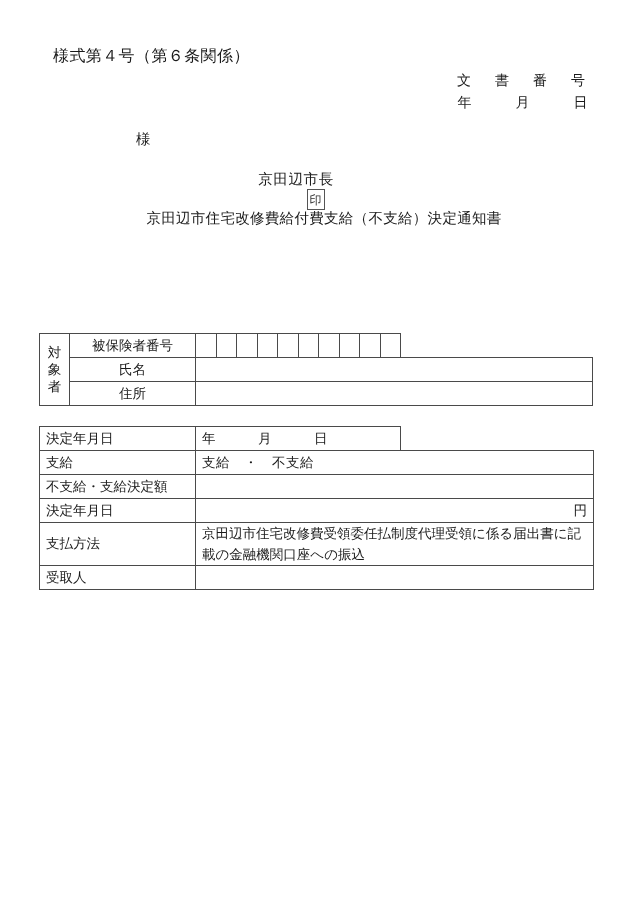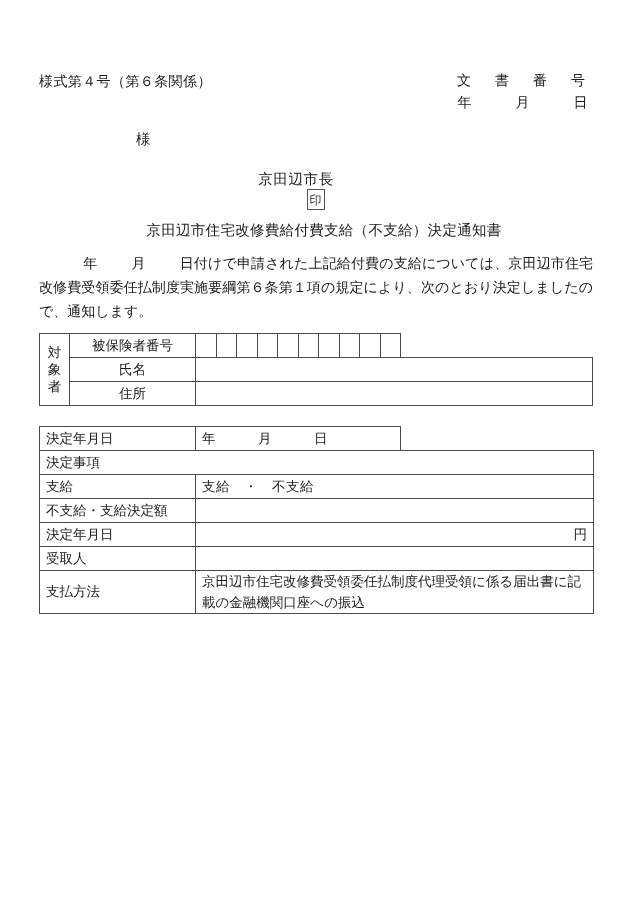--- a/index.html
+++ b/index.html
@@ -20,26 +20,25 @@
     position: absolute;
     left: 0;
     top: 0;
     width: 630px;
     height: 915px;
   }
 
   
   .form-no {
     position: absolute;
-    left: 39px;
+    left: 53px;
     top: 46px;
-    font-size: 14px;
+    font-size: 16px;
     letter-spacing: 0.4px;
     white-space: nowrap;
-    margin-top: 27px;
   }
   .doc-meta {
     position: absolute;
     right: 38px;
     top: 70px;
     text-align: right;
     font-size: 14px;
     line-height: 22px;
   }
   .doc-meta div {
@@ -94,21 +93,20 @@
   .doc-title {
     position: absolute;
     left: 0;
     top: 209px;
     width: 630px;
     text-align: center;
     font-size: 14.5px;
     letter-spacing: 0.3px;
     padding-left: 18px;
     box-sizing: border-box;
-    margin-top: 12px;
   }
 
   .body-text {
     position: absolute;
     left: 39px;
     top: 252px;
     width: 554px;
     font-size: 14px;
     line-height: 24px;
     text-align: justify;
@@ -201,23 +199,20 @@
 
   <div class="addressee">様</div>
 
   <div class="issuer-row">
     <div class="issuer-name">京田辺市長</div>
     <div class="seal-box">印</div>
   </div>
 
   <div class="doc-title">京田辺市住宅改修費給付費支給（不支給）決定通知書</div>
 
-  <div class="body-text">
-    <span class="body-indent"></span><span>年</span><span class="sp-unit"></span><span>月</span><span class="sp-unit"></span><span>日付けで申請された上記給付費の支給については、京田辺市住宅改修費受領委任払制度実施要綱第６条第１項の規定により、次のとおり決定しましたので、通知します。</span>
-  </div>
 
   <table class="tbl" id="target-table">
     <colgroup>
       <col style="width:30px">
       <col style="width:126px">
       <col style="width:20.5px">
         <col style="width:20.5px">
         <col style="width:20.5px">
       <col style="width:20.5px">
         <col style="width:20.5px">
@@ -265,38 +260,35 @@
       <col style="width:205px">
       <col style="width:193px">
     </colgroup>
     <tbody>
       <tr>
         <td class="lbl-l">決定年月日</td>
         <td class="date-blank">年　　　月　　　日</td>
         <td class="nb"></td>
       </tr>
       <tr>
-        <td class="lbl-l" colspan="3">決定事項</td>
-      </tr>
-      <tr>
         <td class="lbl-l">支給</td>
         <td class="center-val" colspan="2">支給　・　不支給</td>
       </tr>
       <tr>
         <td class="lbl-l">不支給・支給決定額</td>
         <td colspan="2"></td>
       </tr>
       <tr>
         <td class="lbl-l">決定年月日</td>
         <td class="yen-cell" colspan="2">円</td>
       </tr>
       <tr>
+        <td class="lbl-l">支払方法</td>
+        <td class="pay-cell" colspan="2">京田辺市住宅改修費受領委任払制度代理受領に係る届出書に記載の金融機関口座への振込</td>
+      </tr>
+      <tr>
         <td class="lbl-l">受取人</td>
         <td colspan="2"></td>
       </tr>
-      <tr>
-        <td class="lbl-l">支払方法</td>
-        <td class="pay-cell" colspan="2">京田辺市住宅改修費受領委任払制度代理受領に係る届出書に記載の金融機関口座への振込</td>
-      </tr>
     </tbody>
   </table>
 
 </div>
 
 </body></html>

